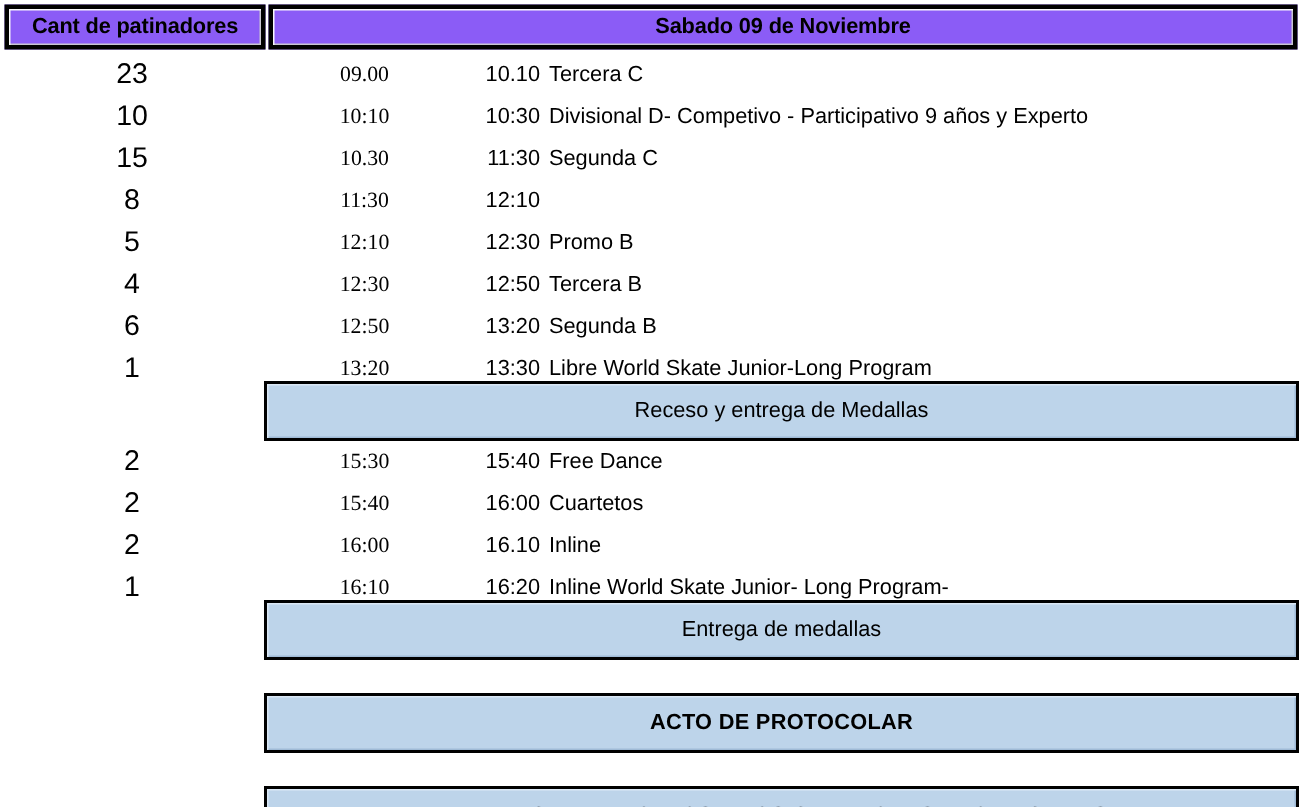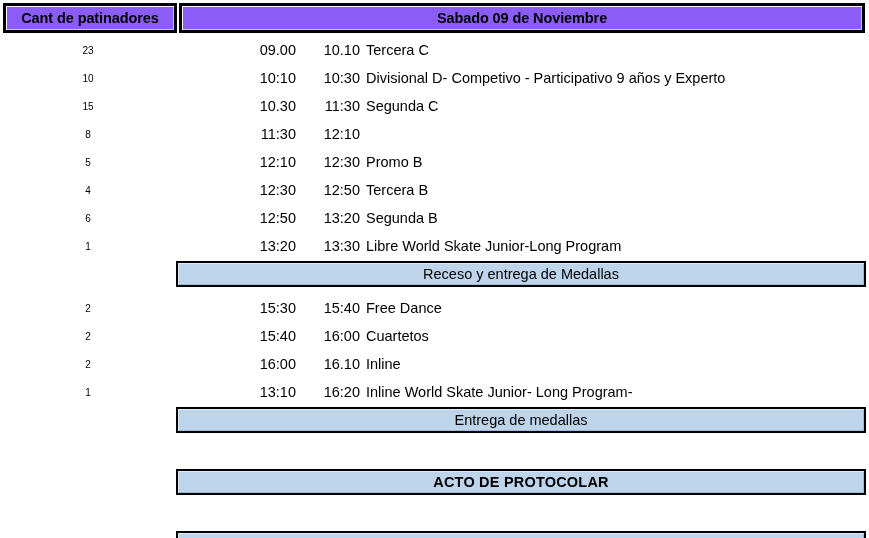--- a/index.html
+++ b/index.html
@@ -63,28 +63,29 @@
   .row {
     height: 28px;
     display: flex;
     align-items: center;
     font-size: 14.5px;
   }
   .col-count {
     width: 176px;
     flex: 0 0 176px;
     text-align: center;
-    font-size: 10px;
+    font-size: 19px;
   }
   .col-start {
     width: 120px;
     flex: 0 0 120px;
-    text-align: right;
+    text-align: center;
     padding-left: 14px;
     box-sizing: border-box;
+    font-family: Liberation Serif, serif;
   }
   .col-end {
     width: 64px;
     flex: 0 0 64px;
     text-align: right;
   }
   .col-event {
     flex: 1 1 auto;
     text-align: left;
     padding-left: 6px;
@@ -95,21 +96,21 @@
   .banner-wrap {
     height: 28px;
     display: flex;
     align-items: center;
     padding-left: 176px;
     box-sizing: border-box;
   }
   .banner {
     flex: 1 1 auto;
     margin-right: 3px;
-    height: 26px;
+    height: 40px;
     background: #bdd4ea;
     border: 2px solid #000000;
     box-sizing: border-box;
     display: flex;
     align-items: center;
     justify-content: center;
     font-size: 14.5px;
     box-shadow: inset 1px 1px 0 #dbe8f5, inset -1px -1px 0 #9fbad6;
   }
   .banner.bold {
@@ -199,21 +200,21 @@
         <div class="col-event">Cuartetos</div>
       </div>
       <div class="row">
         <div class="col-count">2</div>
         <div class="col-start">16:00</div>
         <div class="col-end">16.10</div>
         <div class="col-event">Inline</div>
       </div>
       <div class="row">
         <div class="col-count">1</div>
-        <div class="col-start">13:10</div>
+        <div class="col-start">16:10</div>
         <div class="col-end">16:20</div>
         <div class="col-event">Inline World Skate Junior- Long Program-</div>
       </div>
       <div class="banner-wrap">
         <div class="banner">Entrega de medallas</div>
       </div>
       <div class="spacer-sm"></div>
       <div class="spacer-lg"></div>
       <div class="banner-wrap">
         <div class="banner bold">ACTO DE PROTOCOLAR</div>

